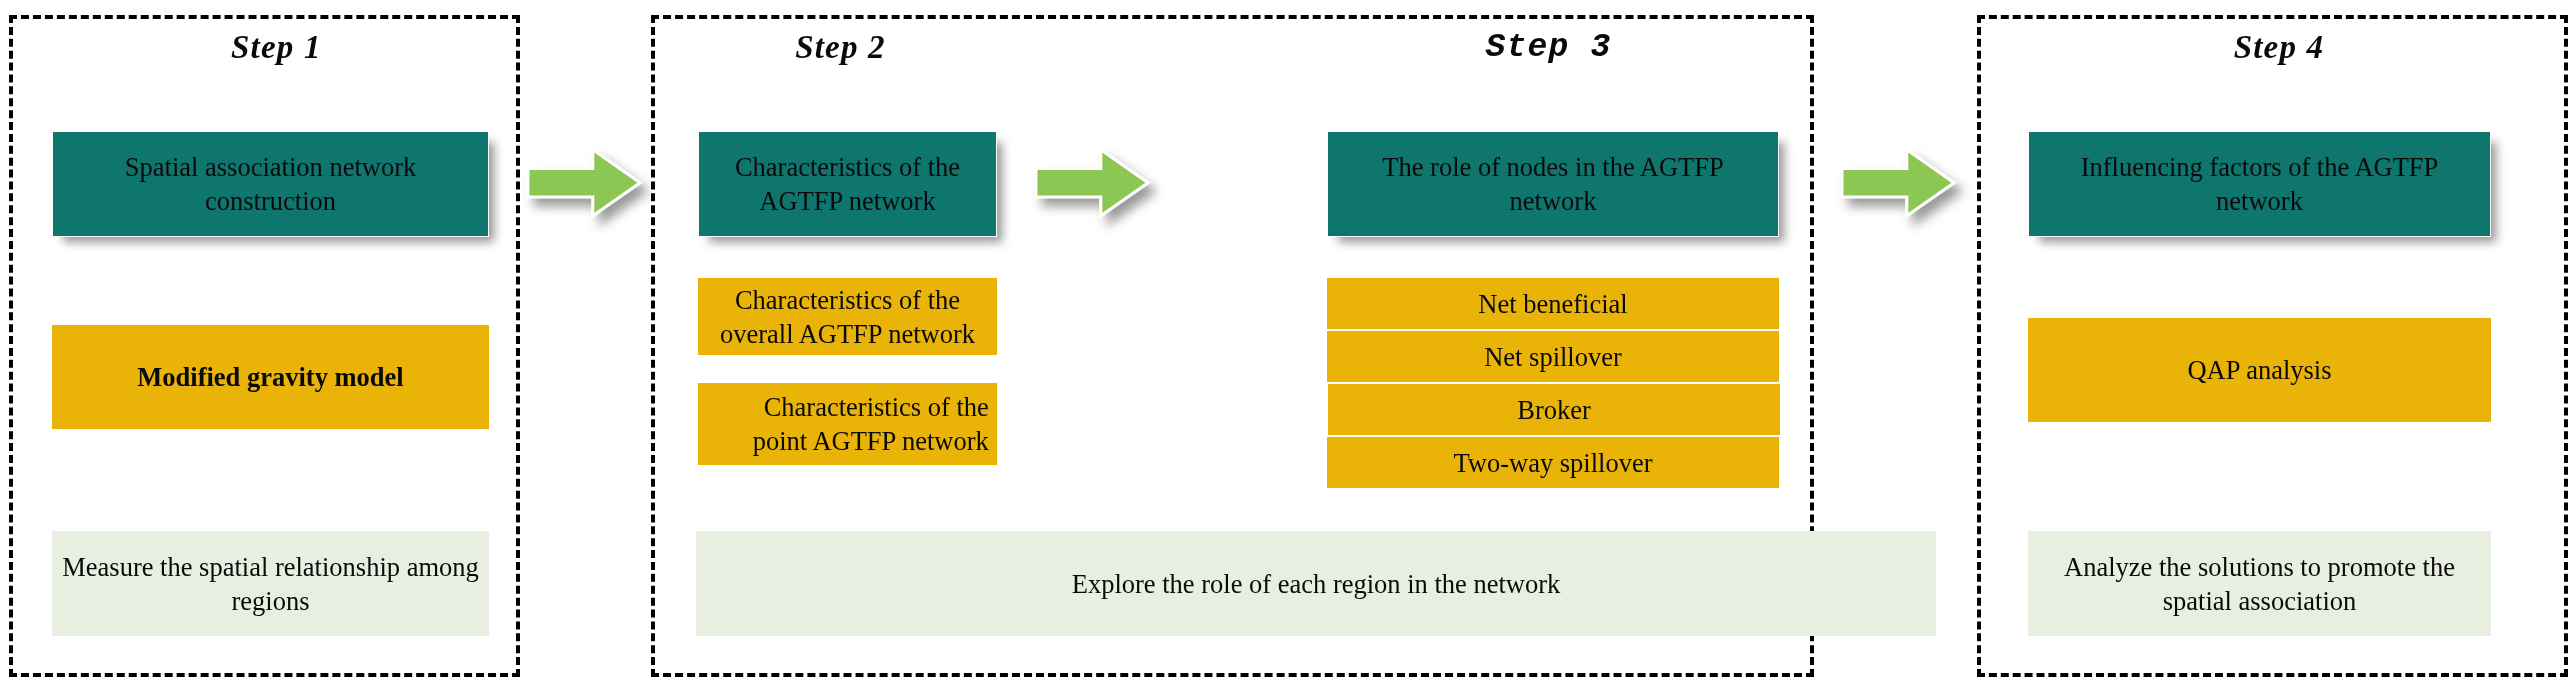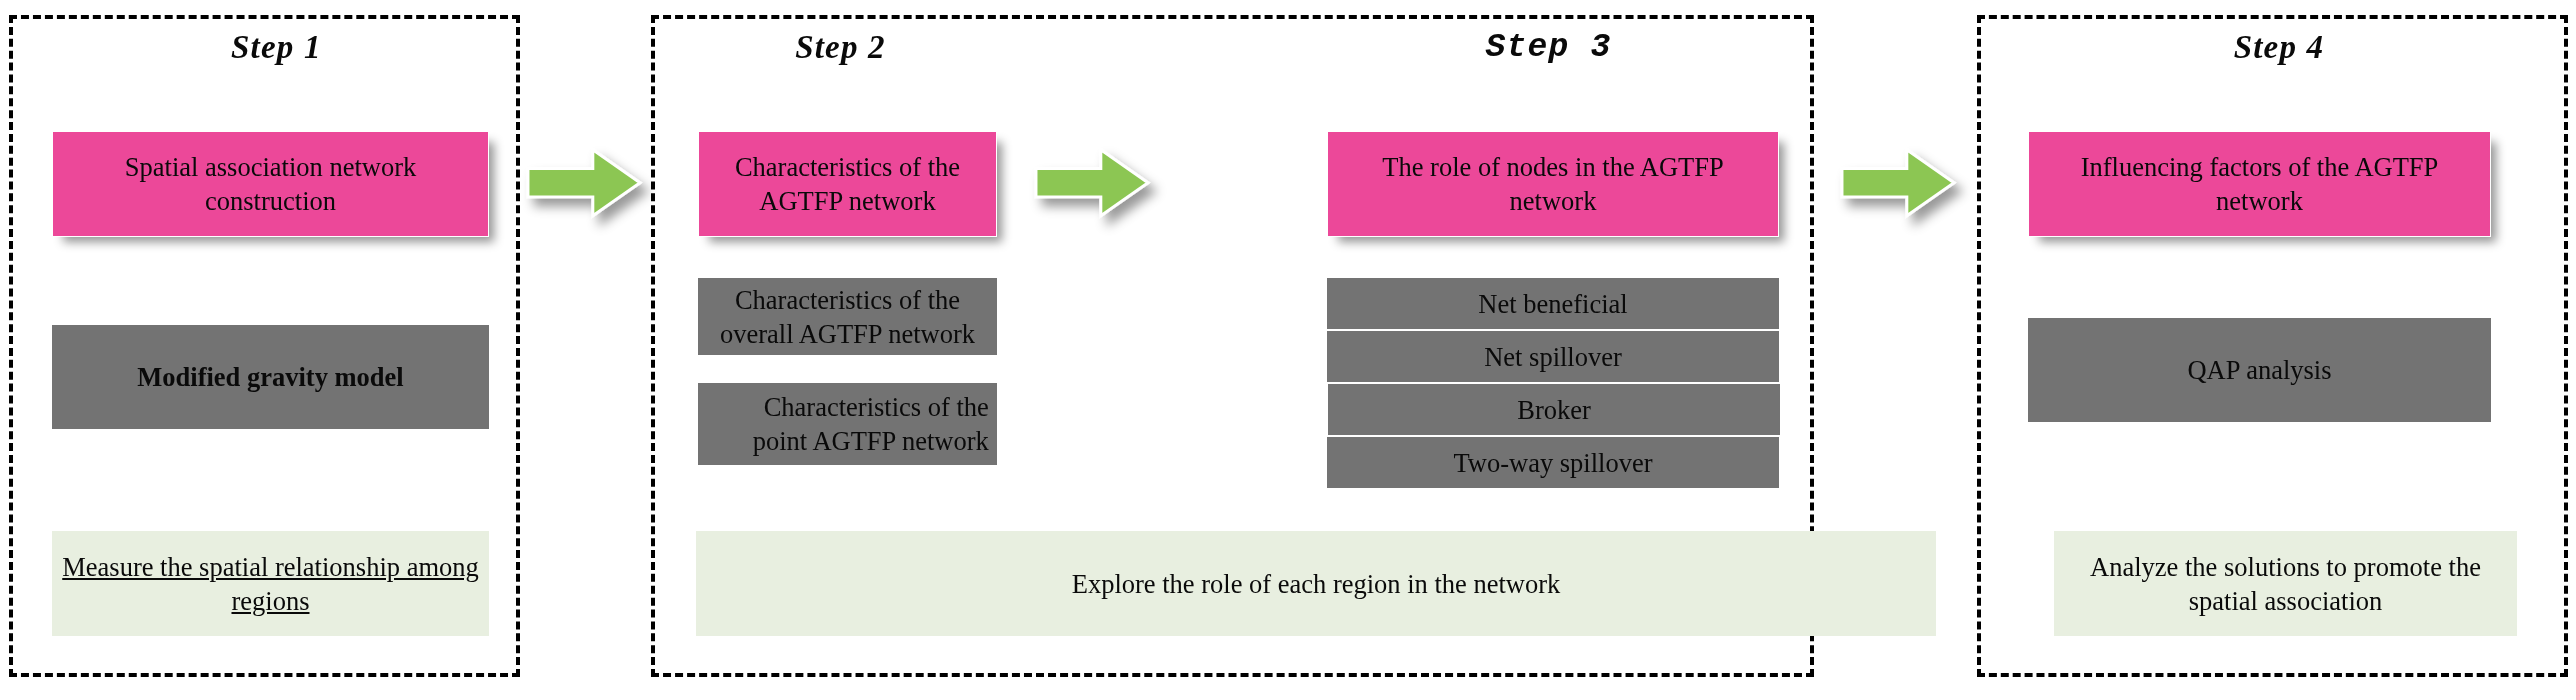--- a/index.html
+++ b/index.html
@@ -16,50 +16,50 @@
               white-space:nowrap;}
   #title-1{left:8.8px;top:31px;width:511px;padding-left:12px;}
   #title-2{left:677px;top:31px;width:327px;}
   #title-3{left:1304px;top:31px;width:489px;font-family:Liberation Mono, monospace;}
   #title-4{left:1977px;top:31px;width:604px;}
 
   .box{position:absolute;box-sizing:border-box;display:flex;
        align-items:center;justify-content:center;text-align:center;
        font-size:26.5px;line-height:34px;padding:2.4px 8.2px;}
 
-  .box.header{background:#ec4899;
+  .box.header{background:#0f766e;
        box-shadow:8.2px 8.2px 9.4px -2.4px rgba(0,0,0,0.42);
        border:1.8px solid #ffffff;}
-  .box.sub{background:#737373;}
+  .box.sub{background:#eab308;}
   .box.outcome{background:#e8efe0;}
 
   
   #s1-header {left:52px; top:131px; width:437px; height:106px;}
   #s1-sub    {left:52px; top:325px; width:437px; height:104px;font-weight:bold;}
-  #s1-outcome{left:52px; top:531px; width:437px; height:105px;text-decoration:underline;}
+  #s1-outcome{left:52px; top:531px; width:437px; height:105px;}
 
   
   #s2-header {left:698px;top:131px; width:299px; height:106px;}
   #s2-sub-1  {left:698px;top:278px; width:299px; height:77px;}
   #s2-sub-2  {left:698px;top:383px; width:299px; height:82px;text-align:right;}
 
   
   #s3-header {left:1327px;top:131px; width:452px; height:106px;}
   #s3-sub-1  {left:1327px;top:278px; width:452px; height:51px;}
   #s3-sub-2  {left:1327px;top:331px; width:452px; height:51px;}
   #s3-sub-3  {left:1328px;top:384px; width:452px; height:51px;}
   #s3-sub-4  {left:1327px;top:437px; width:452px; height:51px;}
 
   
   #s23-outcome{left:696px;top:531px;width:1240px;height:105px;}
 
   
   #s4-header {left:2028px;top:131px; width:463px; height:106px;}
   #s4-sub    {left:2028px;top:318px; width:463px; height:104px;text-align:right;}
-  #s4-outcome{left:2028px;top:531px; width:463px; height:105px;margin-left:26px;}
+  #s4-outcome{left:2028px;top:531px; width:463px; height:105px;}
 
   
   .arrow{position:absolute;}
   .arrow svg{display:block;overflow:visible;}
   #arrow-1{left:528px; top:146px; width:112px;height:77px;}
   #arrow-2{left:1036px;top:146px; width:112px;height:77px;}
   #arrow-3{left:1842px;top:146px; width:112px;height:77px;}
 </style>
 </head>
 <body>

